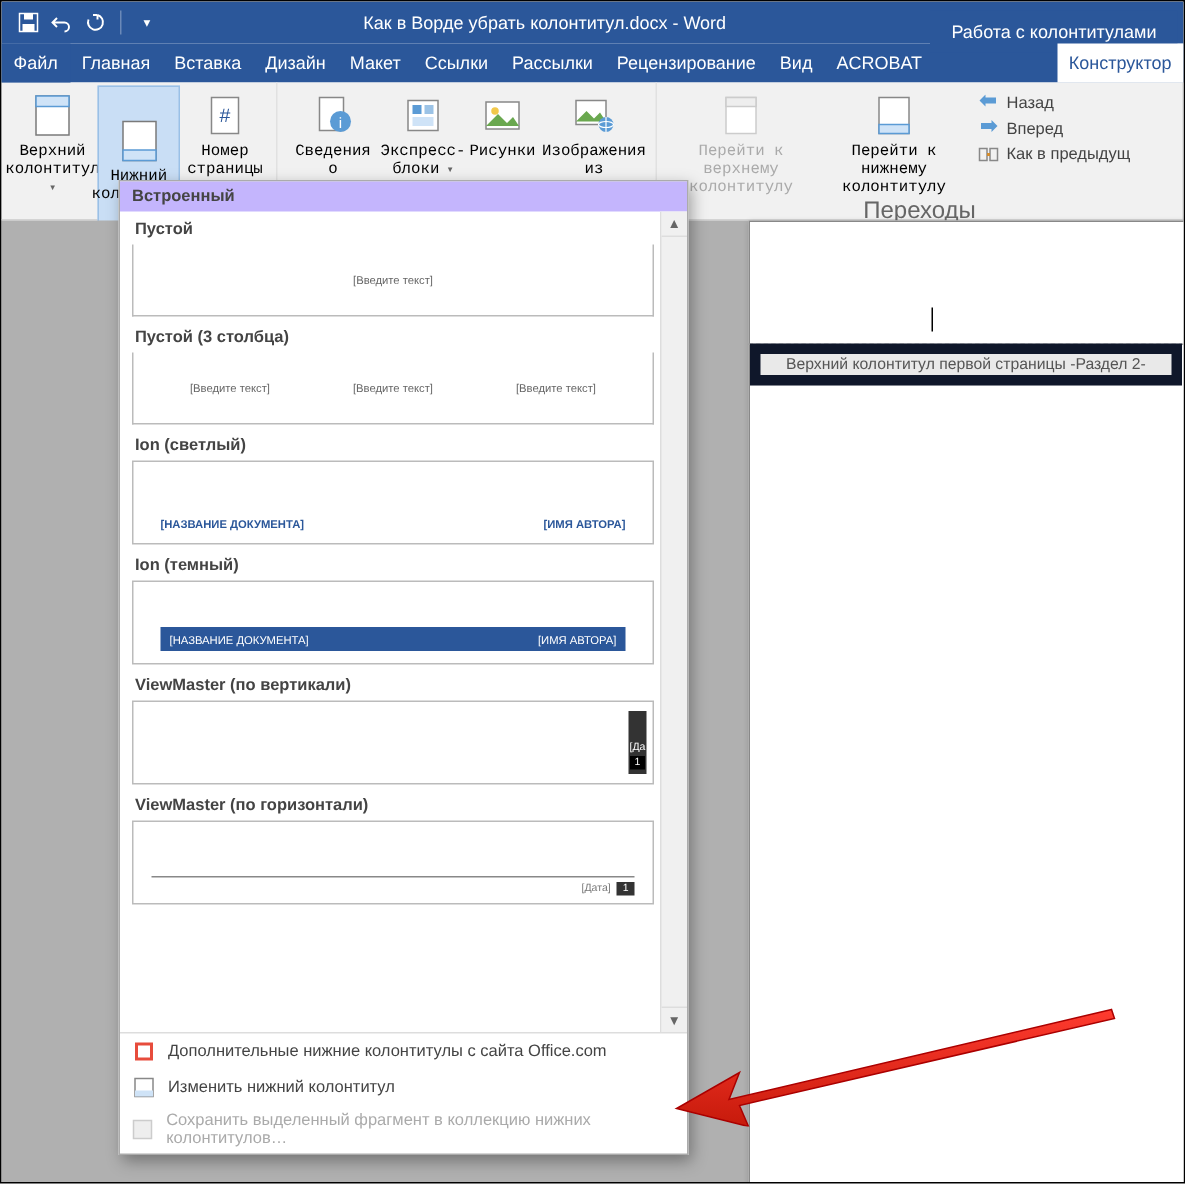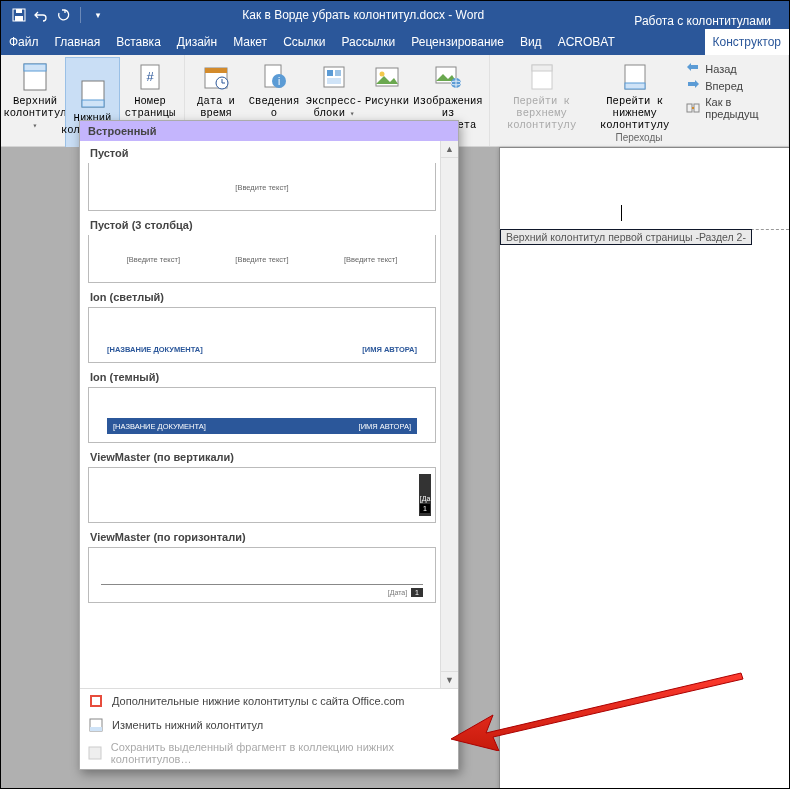--- a/index.html
+++ b/index.html
@@ -25,28 +25,28 @@
   .group { border-right: 1px solid #e1e1e1; padding: 2px 6px 0 6px; display:flex; flex-direction:column; }
   .group-row { display:flex; gap:2px; flex:1; }
   .big-btn { width: 56px; display:flex; flex-direction:column; align-items:center; justify-content:flex-start; padding-top:4px; text-align:center; line-height:1.15; cursor:pointer; font-size:11px; }
   .big-btn.hover { background:#c9def5; border:1px solid #9ac0e6; padding-top:20px; width:55px; }
   .big-btn .icn { width:32px; height:32px; margin-bottom:2px; display:flex; align-items:center; justify-content:center; }
   .big-btn .lbl { font-size:10.5px;font-family:Liberation Mono, monospace; }
   .big-btn .dd::after { content:" ▾"; font-size:8px; color:#666; }
   .small-btn-stack { display:flex; flex-direction:column; gap:1px; }
   .small-btn { display:flex; align-items:center; gap:5px; padding:1px 4px; font-size:11px; color:#444; cursor:pointer; }
   .small-btn .si { width:14px; height:14px; display:flex; align-items:center; justify-content:center; }
-  .group-label { text-align:center; font-size:10px; color:#666; padding:1px 0 3px; }
+  .group-label { text-align:center; font-size:16px; color:#666; padding:1px 0 3px; }
   
   
   .docarea { position:absolute; left:0; right:0; top:146px; bottom:0; background:#b0b0b0; }
   .page { position:absolute; left:498px; top:0; width:600px; height:800px; background:#fff; border:1px solid #888; box-shadow:0 1px 4px rgba(0,0,0,0.2); }
   .cursor { position:absolute; left:620px; top:58px; width:1px; height:16px; background:#000; }
   .hdr-dashed { position:absolute; left:498px; right:0; top:82px; border-top:1px dashed #999; }
-  .hdr-tag { position:absolute; left:499px; top:82px; background:#e9e9e9; border:1px solid #0f172a; padding:1px 5px; font-size:10.5px; color:#555; }
+  .hdr-tag { position:absolute; left:499px; top:82px; background:#e9e9e9; border:7px solid #0f172a; padding:1px 17px; font-size:10.5px; color:#555; }
   
   
   .gallery { position:absolute; left:78px; top:119px; width:380px; height:650px; background:#fff; border:1px solid #ababab; box-shadow:2px 4px 10px rgba(0,0,0,0.35); display:flex; flex-direction:column; z-index:50; }
   .ghead { background:#c4b5fd; padding:4px 8px; font-weight:bold; font-size:11px; color:#444; }
   .gbody { flex:1; overflow:hidden; position:relative; }
   .gscroll { position:absolute; right:0; top:0; bottom:0; width:18px; background:#f0f0f0; border-left:1px solid #ddd; }
   .gscroll-btn { height:17px; background:#f0f0f0; display:flex; align-items:center; justify-content:center; color:#666; font-size:9px; border-bottom:1px solid #ddd;}
   .gscroll-btn.bot{ position:absolute; bottom:0; left:0; right:0; border-top:1px solid #ddd; border-bottom:none;}
   .gitems { padding:0 4px 0 8px; }
   .gname { font-size:11px; font-weight:bold; color:#444; padding:6px 2px 4px; }
@@ -151,32 +151,20 @@
               <text x="13" y="19" font-size="13" text-anchor="middle" fill="#2b579a">#</text>
             </svg>
           </span>
         <span class="lbl">Номер</span>
         <span class="lbl dd">страницы</span>
       </div>
     </div>
   </div>
   <div class="group">
     <div class="group-row">
-      <div class="big-btn" style="width:50px">
-        <span class="icn">
-            <svg width="26" height="26">
-              <rect x="2" y="4" width="22" height="20" fill="#fff" stroke="#888"></rect>
-              <rect x="2" y="4" width="22" height="5" fill="#d38b2c"></rect>
-              <circle cx="19" cy="19" r="6" fill="#fff" stroke="#2b579a"></circle>
-              <path d="M19 15 V19 H22" stroke="#2b579a" fill="none"></path>
-            </svg>
-          </span>
-        <span class="lbl">Дата и</span>
-        <span class="lbl">время</span>
-      </div>
       <div class="big-btn" style="width:62px">
         <span class="icn">
             <svg width="26" height="28">
               <rect x="4" y="2" width="16" height="22" fill="#fff" stroke="#888"></rect>
               <circle cx="18" cy="18" r="7" fill="#5b9bd5"></circle>
               <text x="18" y="22" font-size="10" fill="#fff" text-anchor="middle">i</text>
             </svg>
           </span>
         <span class="lbl">Сведения о</span>
         <span class="lbl dd">документе</span>

